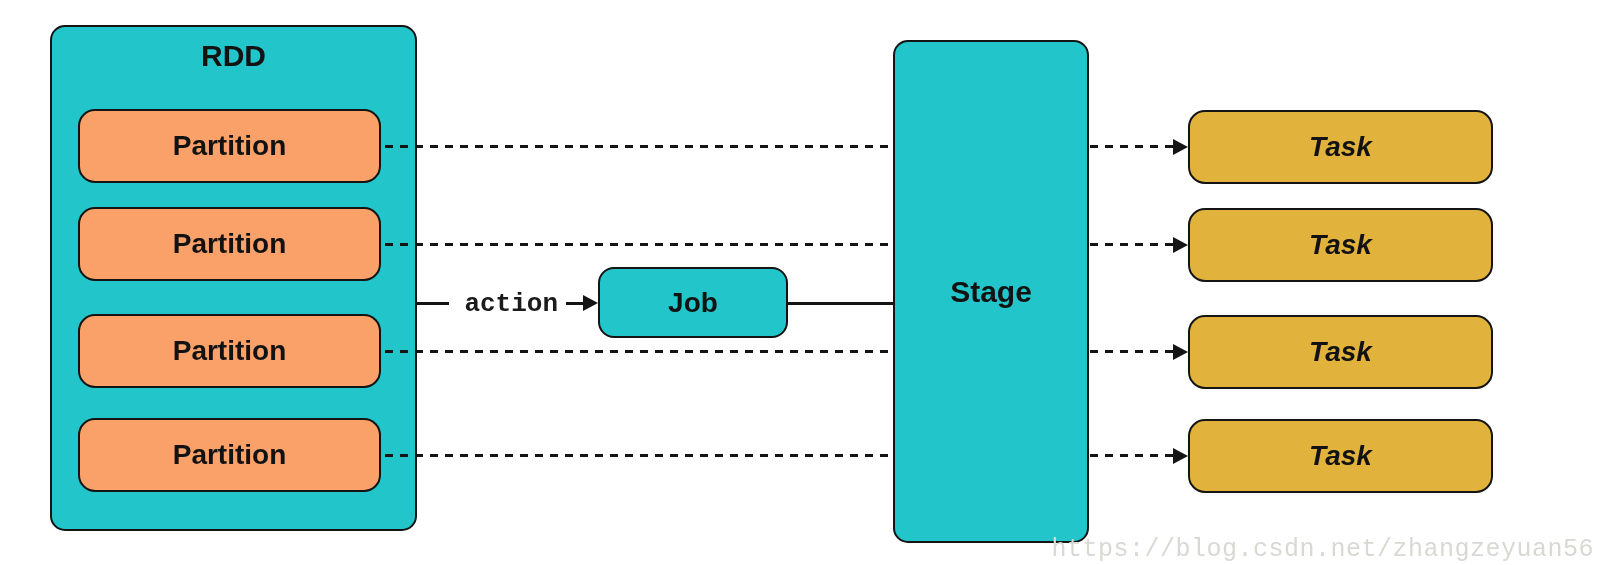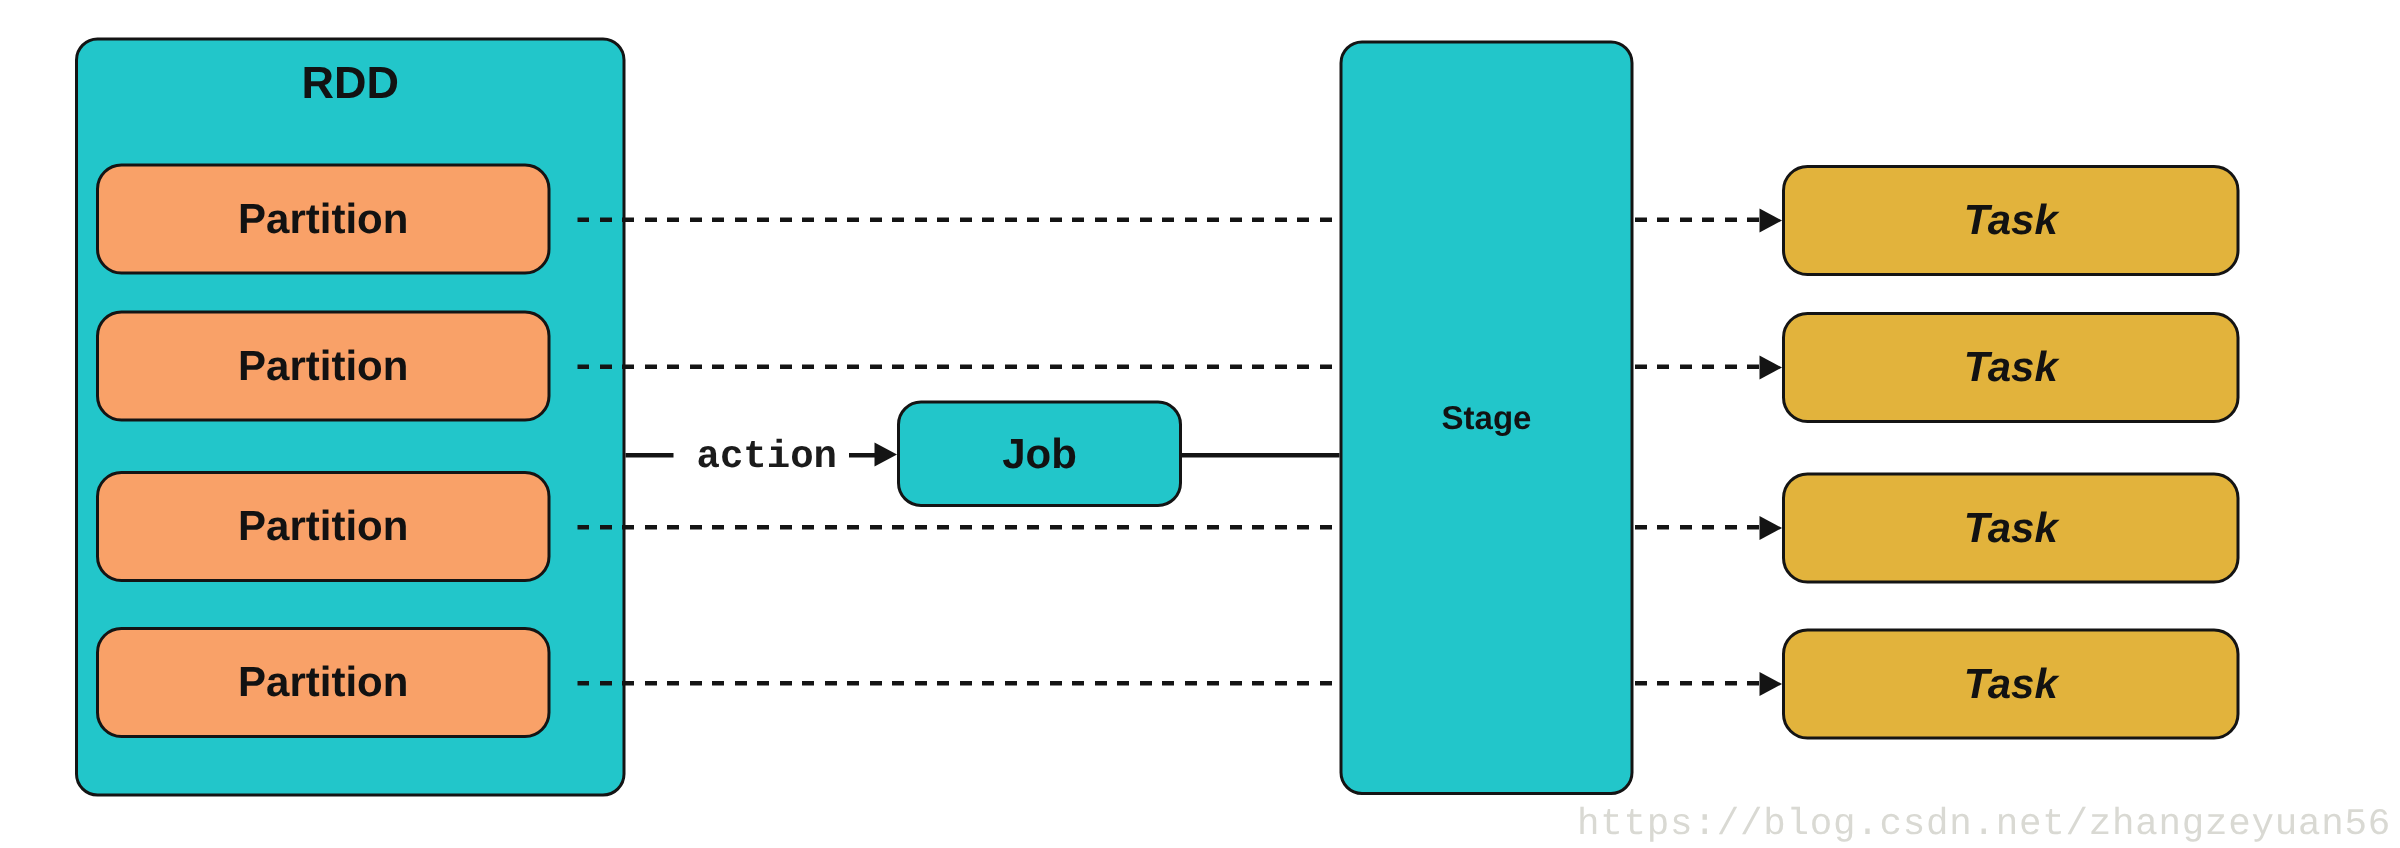--- a/index.html
+++ b/index.html
@@ -36,38 +36,38 @@
   }
   .rdd-title{
     position:absolute;
     left:0; top:12px; width:100%;
     text-align:center;
     font-weight:bold;
     font-size:30px;
     color:#121212;
   }
   .partition{
-    left:12px; width:303px; height:74px;
+    left:26px; width:303px; height:74px;
     background:var(--orange);
     border-radius:17px;
     font-size:28px;
     align-items:center;
   }
   .p1{top:82px;} .p2{top:180px;} .p3{top:287px;} .p4{top:391px;}
   .job{
     left:598px; top:267px; width:190px; height:71px;
     background:var(--teal);
     border-radius:16px;
     font-size:28px;
   }
   .stage{
-    left:893px; top:27px; width:196px; height:503px;
+    left:893px; top:40px; width:196px; height:503px;
     background:var(--teal);
     border-radius:15px;
-    font-size:22px;
+    font-size:30px;
   }
   .task{
     left:1188px; width:305px; height:74px;
     background:var(--gold);
     border-radius:17px;
     font-size:28px;
     font-style:italic;
   }
   .t1{top:110px;} .t2{top:208px;} .t3{top:315px;} .t4{top:419px;}
 

